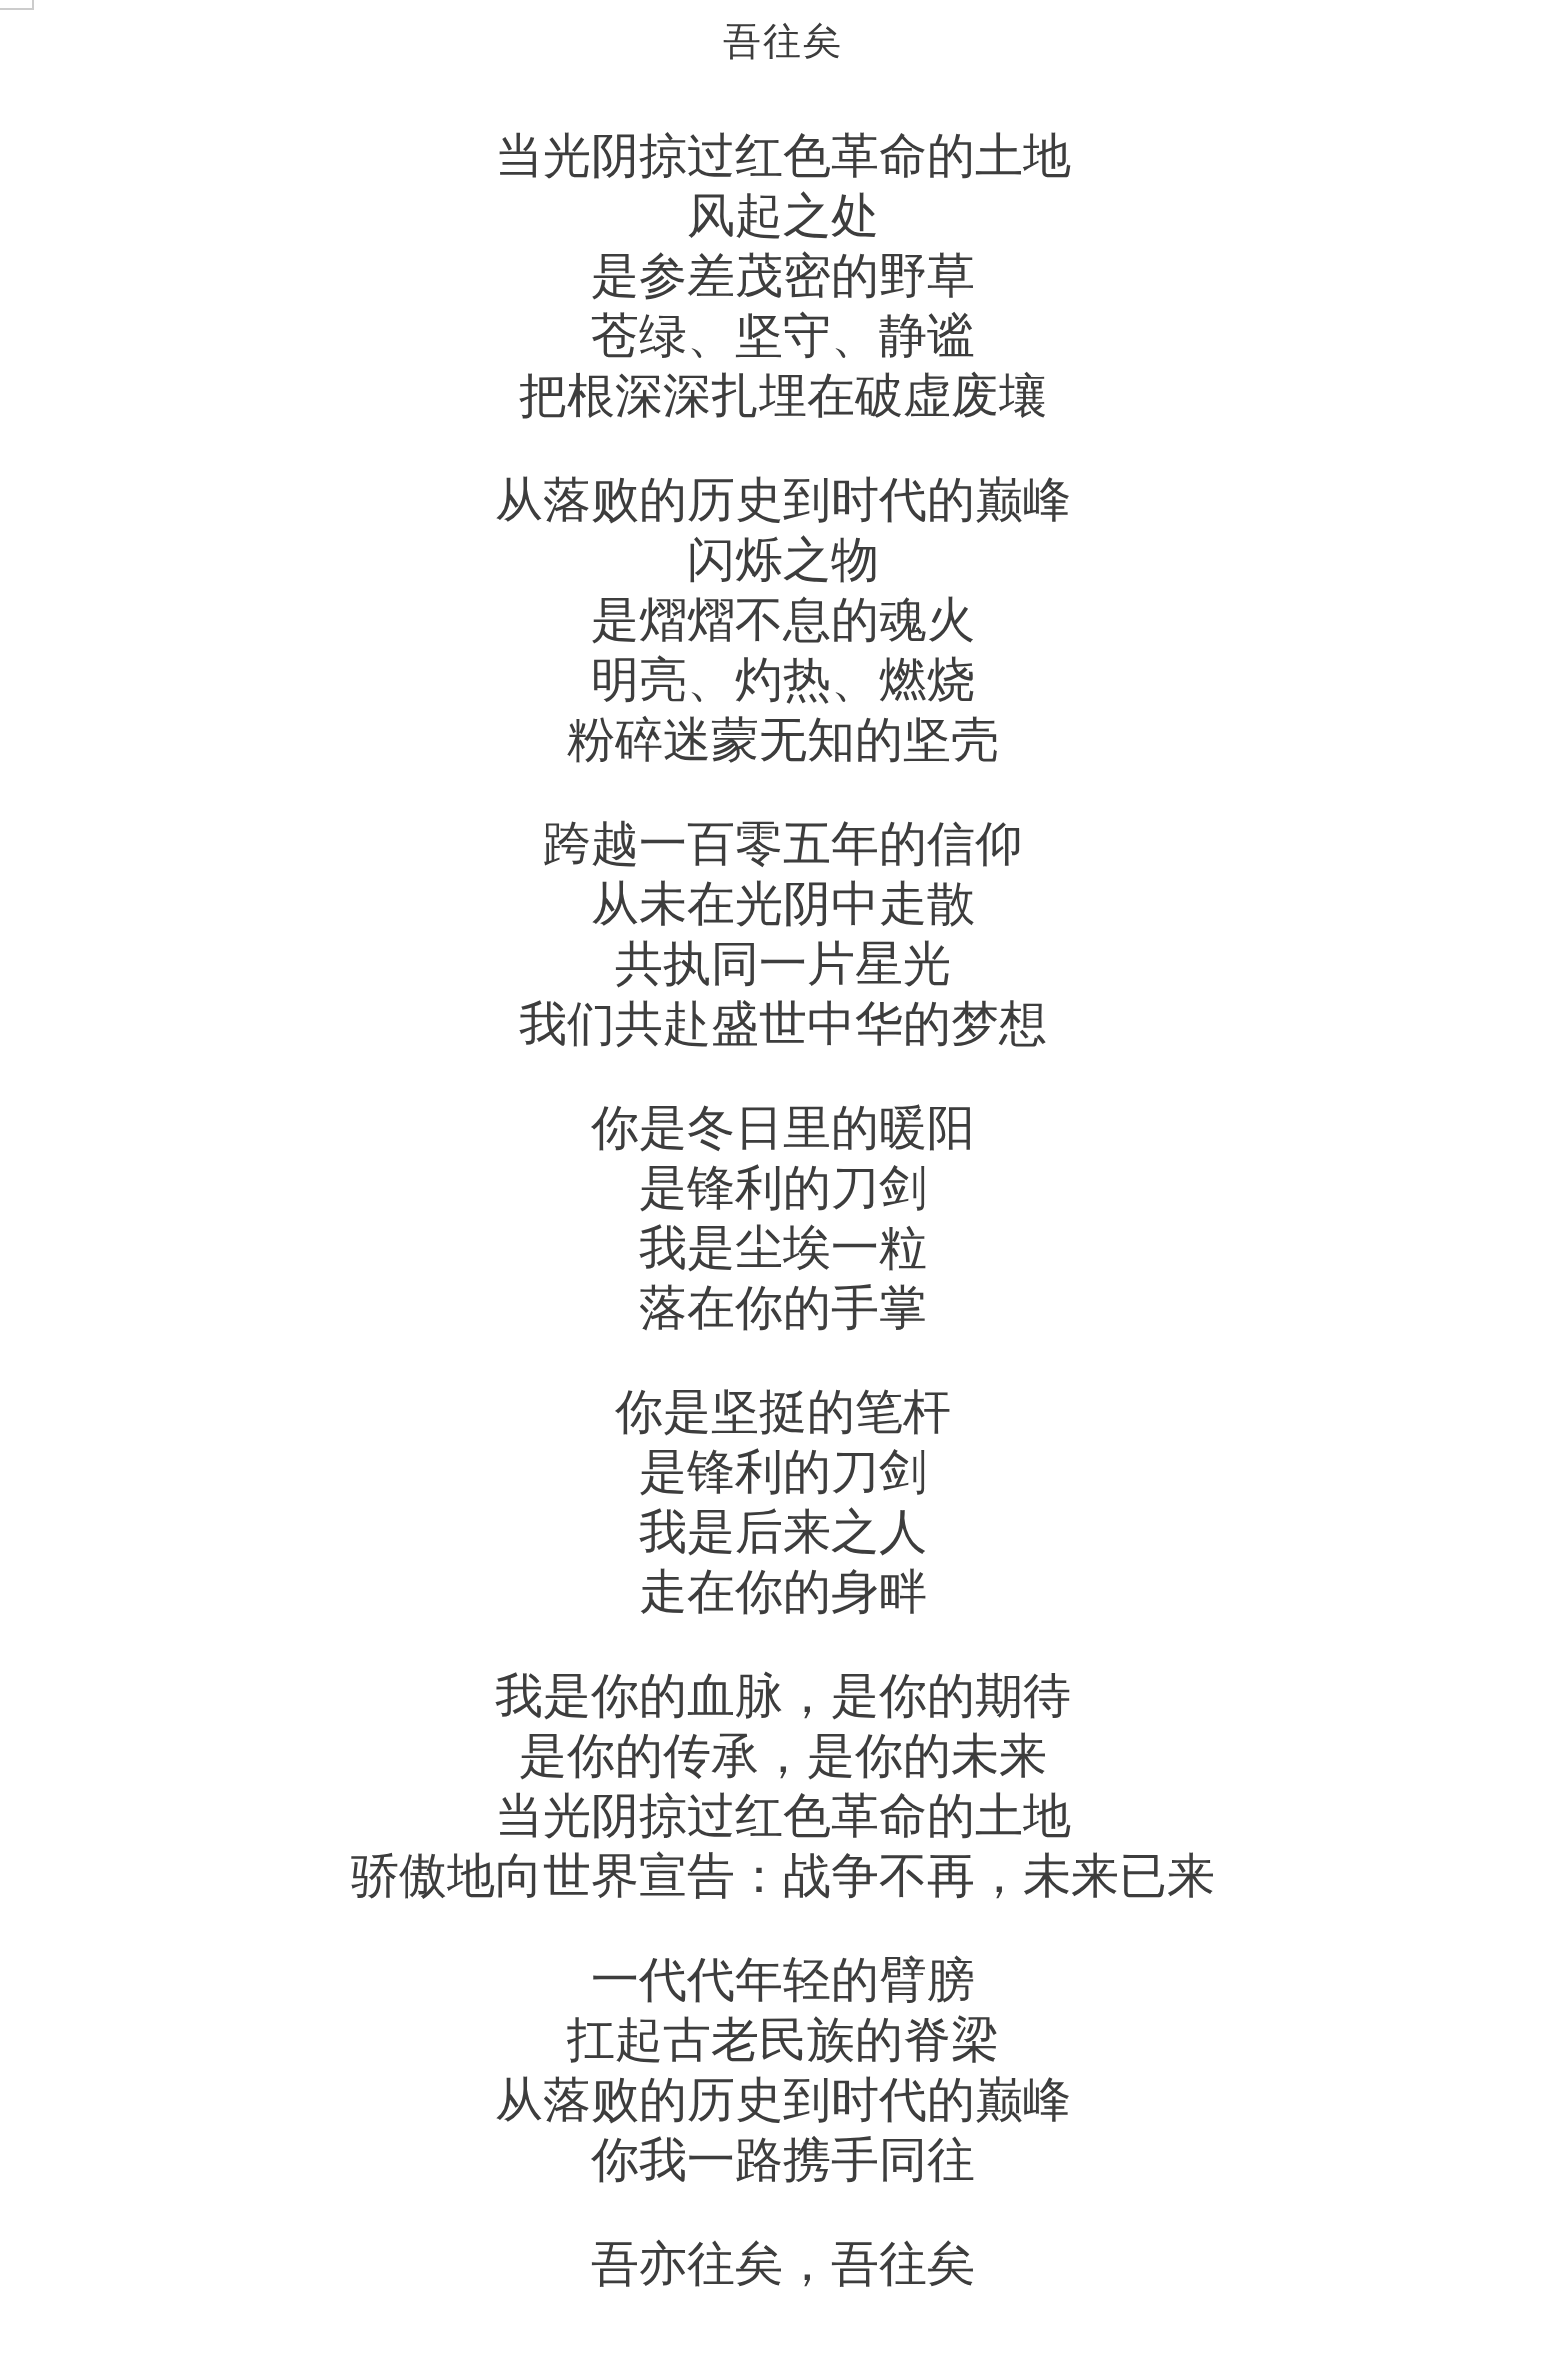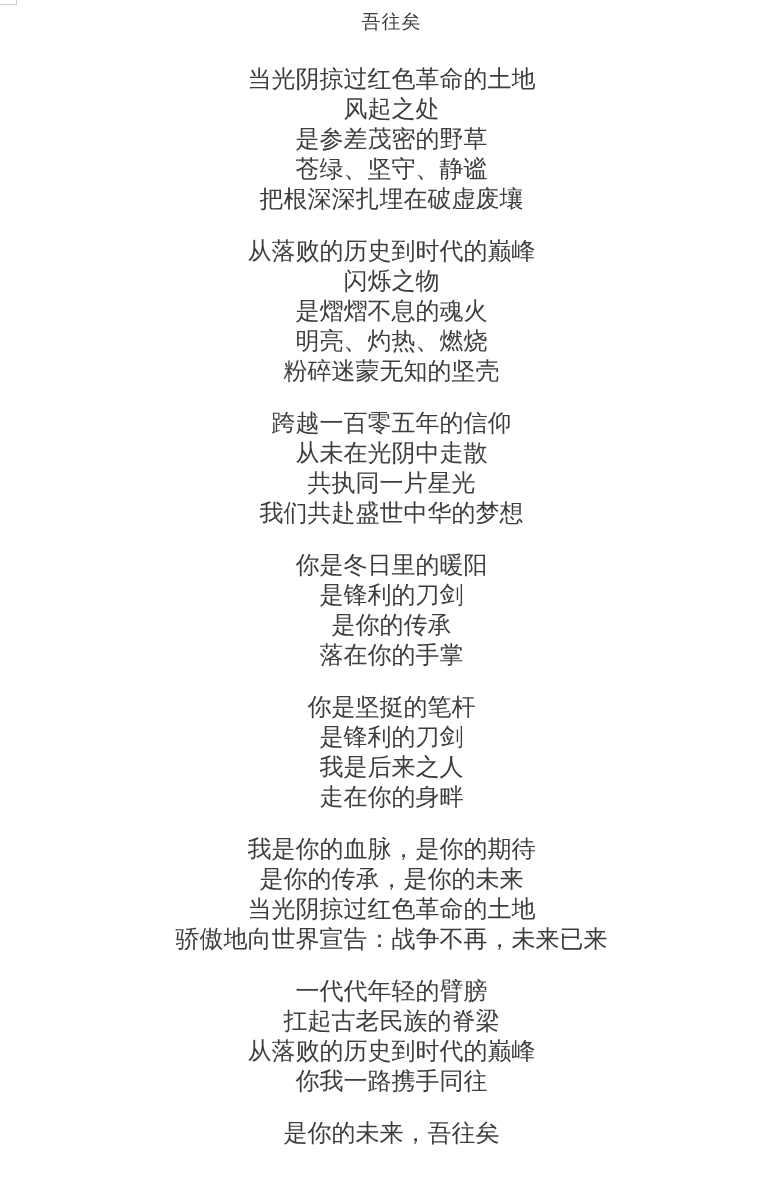--- a/index.html
+++ b/index.html
@@ -76,21 +76,21 @@
       </div>
       <div class="stanza">
         <div class="line">跨越一百零五年的信仰</div>
         <div class="line">从未在光阴中走散</div>
         <div class="line">共执同一片星光</div>
         <div class="line">我们共赴盛世中华的梦想</div>
       </div>
       <div class="stanza">
         <div class="line">你是冬日里的暖阳</div>
         <div class="line">是锋利的刀剑</div>
-        <div class="line">是你的传承</div>
+        <div class="line">我是尘埃一粒</div>
         <div class="line">落在你的手掌</div>
       </div>
       <div class="stanza">
         <div class="line">你是坚挺的笔杆</div>
         <div class="line">是锋利的刀剑</div>
         <div class="line">我是后来之人</div>
         <div class="line">走在你的身畔</div>
       </div>
       <div class="stanza">
         <div class="line">我是你的血脉，是你的期待</div>
@@ -98,16 +98,16 @@
         <div class="line">当光阴掠过红色革命的土地</div>
         <div class="line">骄傲地向世界宣告：战争不再，未来已来</div>
       </div>
       <div class="stanza">
         <div class="line">一代代年轻的臂膀</div>
         <div class="line">扛起古老民族的脊梁</div>
         <div class="line">从落败的历史到时代的巅峰</div>
         <div class="line">你我一路携手同往</div>
       </div>
       <div class="stanza">
-        <div class="line">是你的未来，吾往矣</div>
+        <div class="line">吾亦往矣，吾往矣</div>
       </div>
     </div>
 </div>
 
 </body></html>

